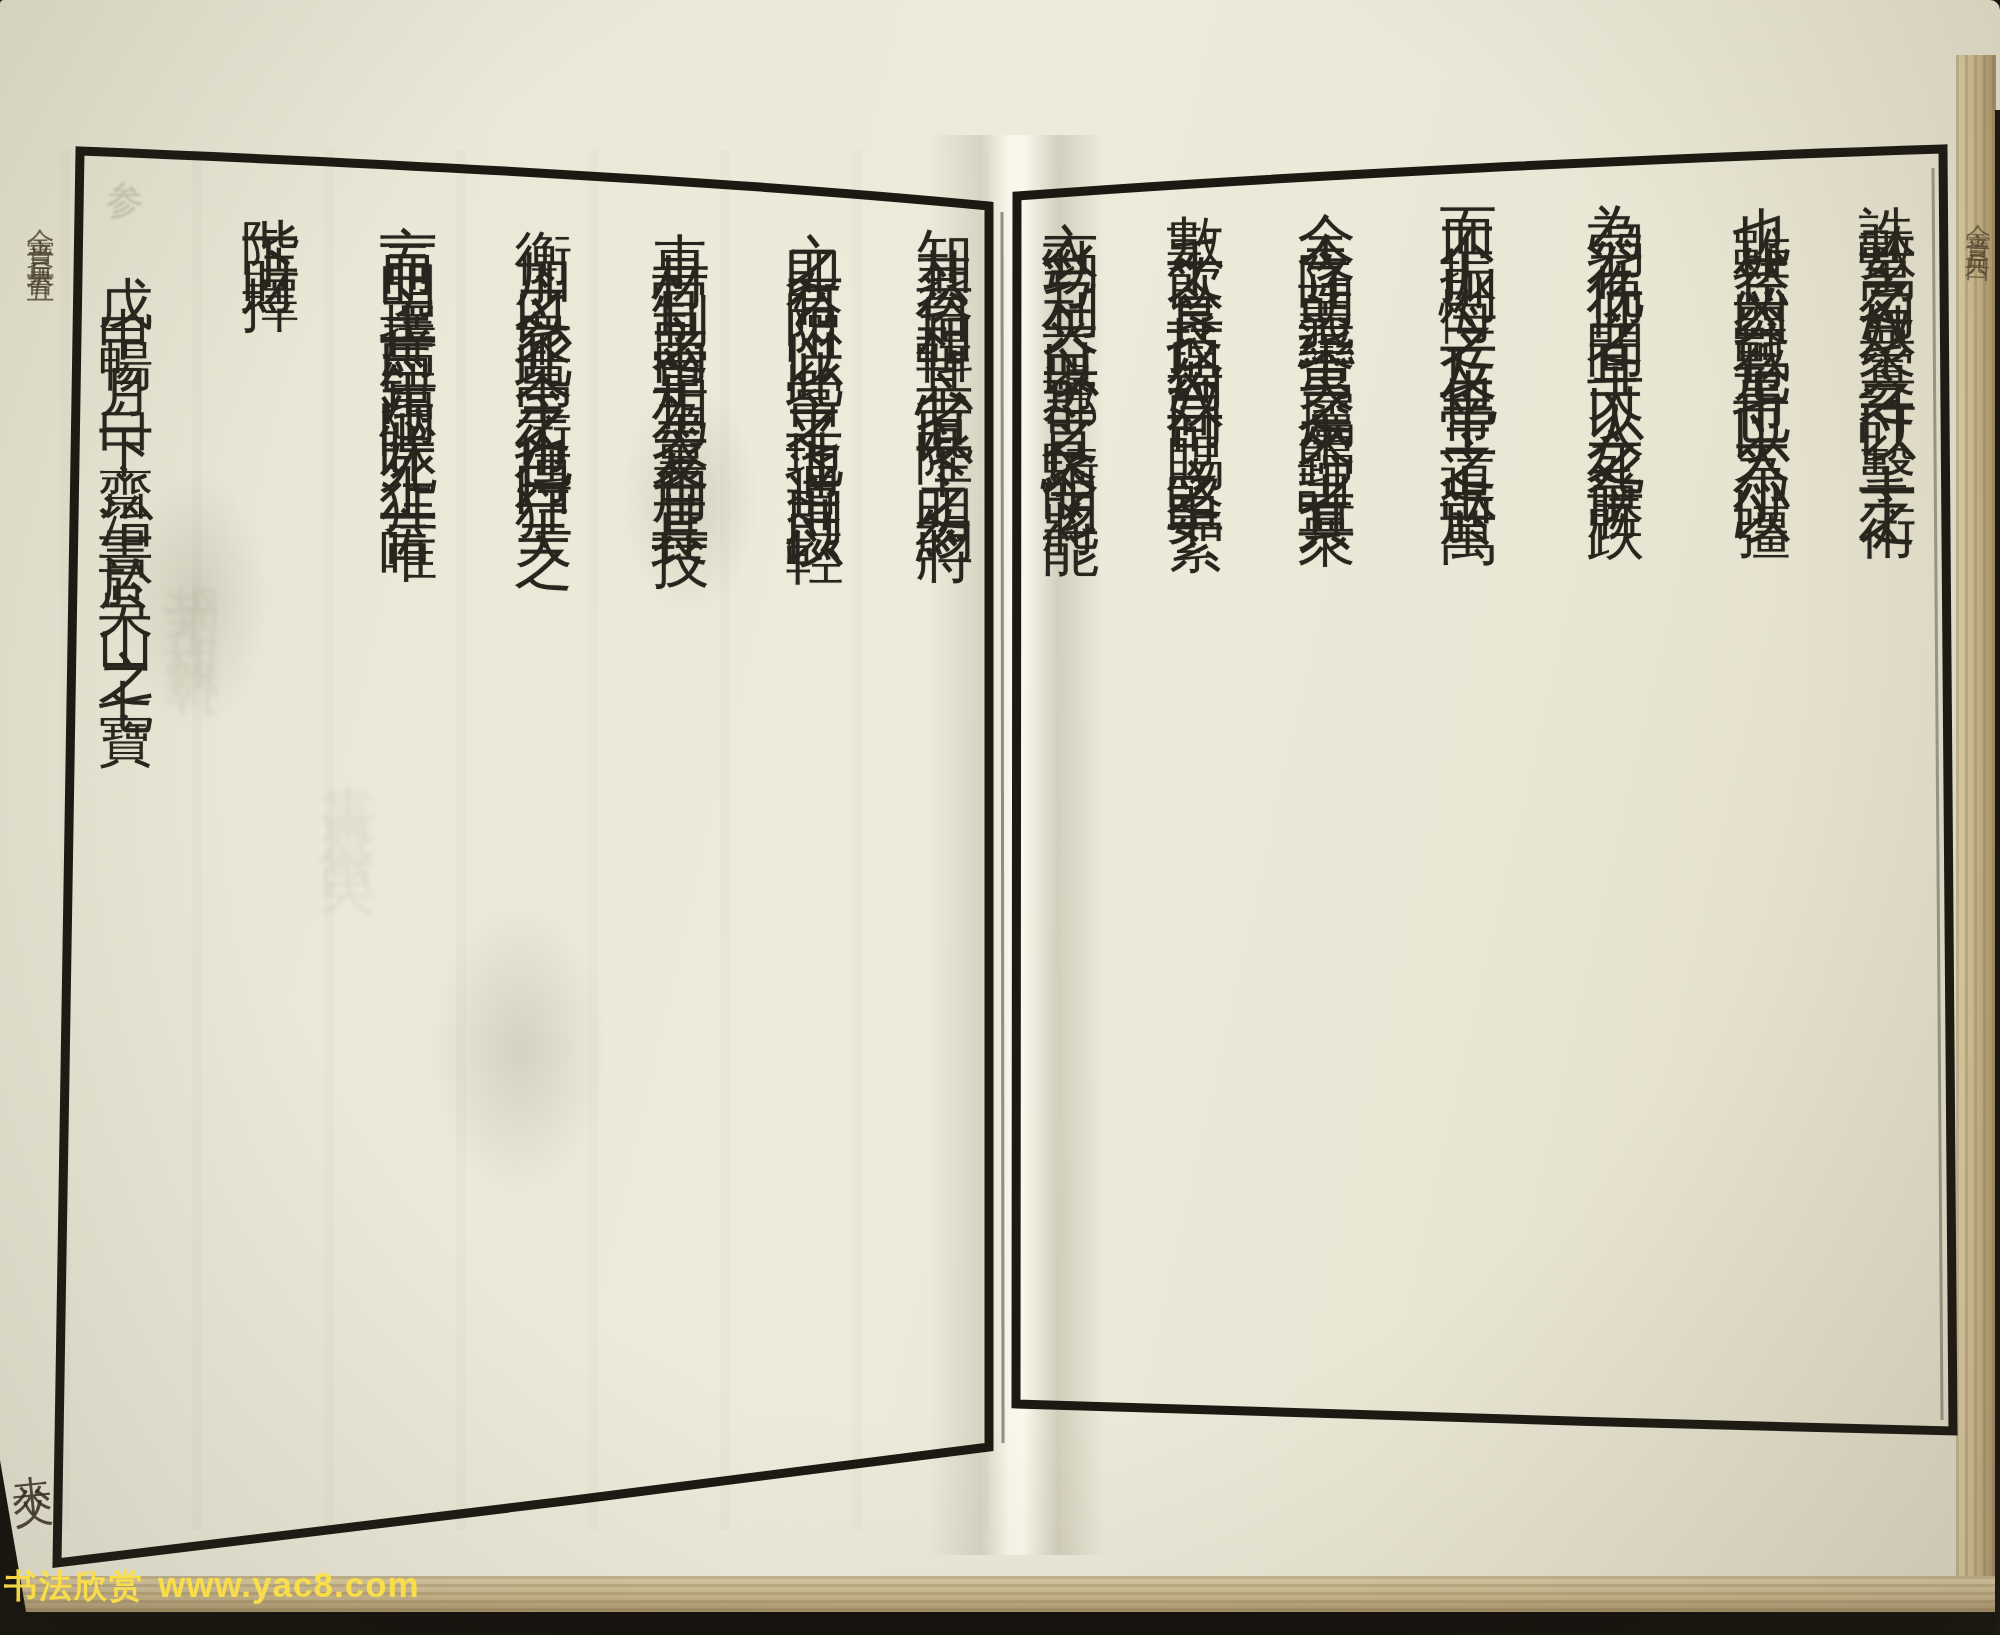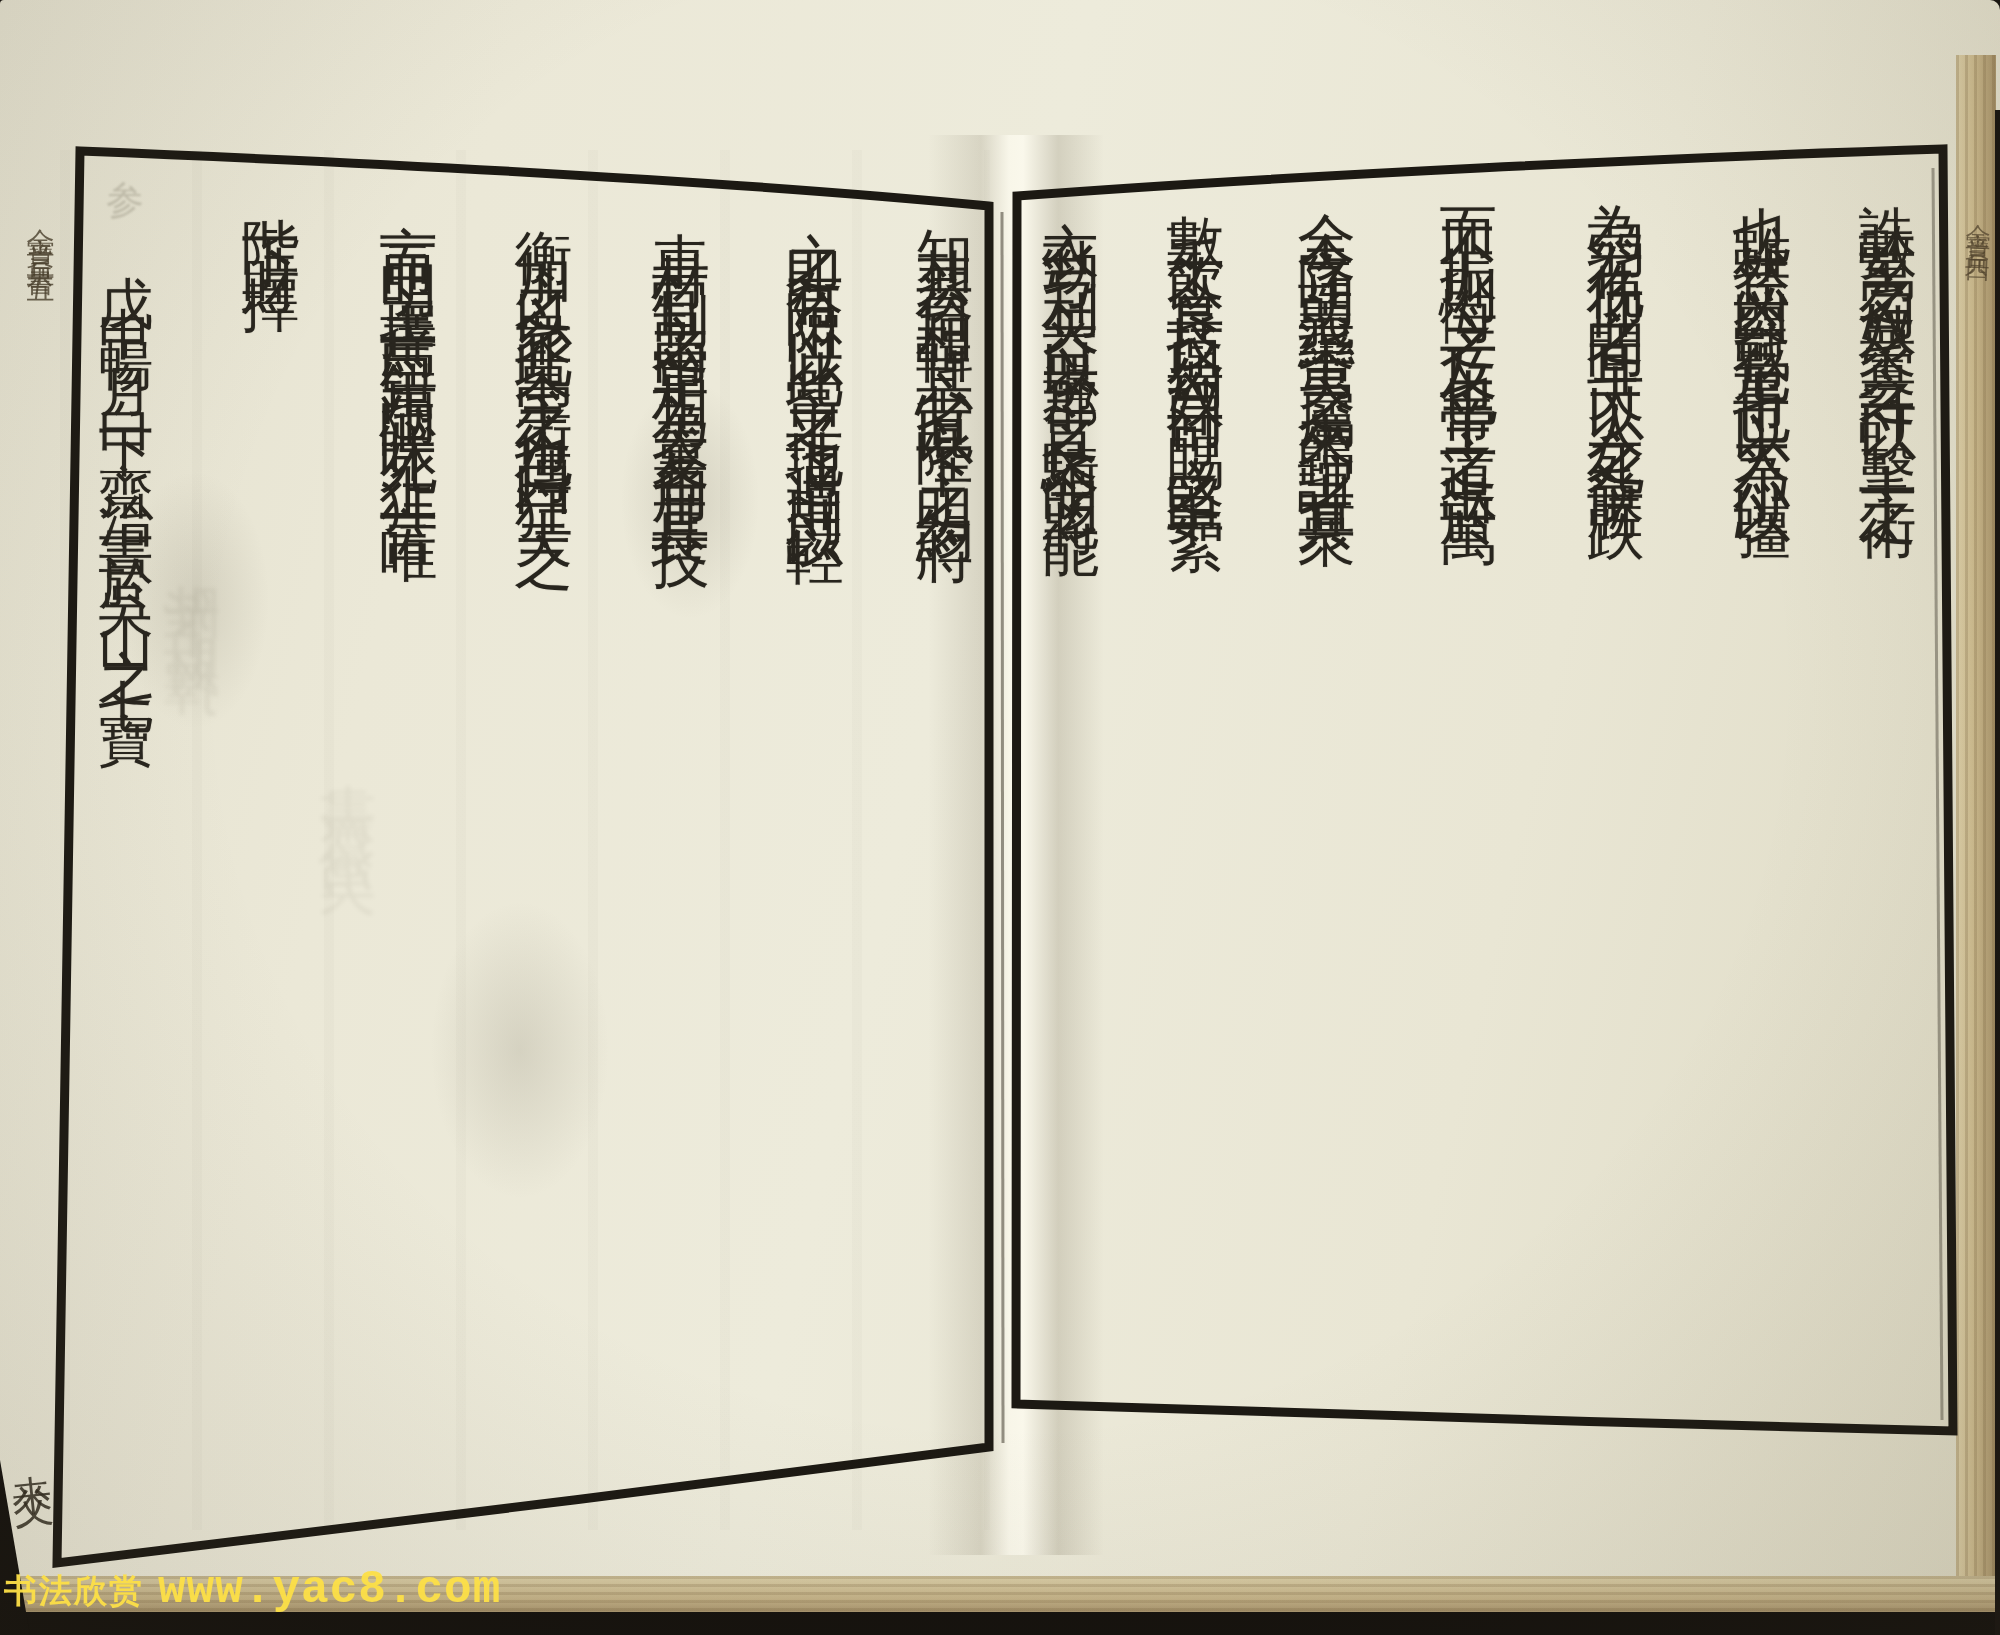--- a/index.html
+++ b/index.html
@@ -94,21 +94,21 @@
   }
   
   .watermark{
     position:absolute;left:4px;top:1564px;display:flex;align-items:baseline;gap:14px;
     z-index:30;opacity:.95;
   }
   .watermark .cn{
     font-family:"DejaVu Serif", serif;font-size:33px;font-weight:bold;letter-spacing:2px;
   }
   .watermark .url{
-    font-family:Liberation Mono, monospace;font-size:46px;font-weight:bold;letter-spacing:1px;
+    font-family:Liberation Sans, sans-serif;font-size:35px;font-weight:bold;letter-spacing:1px;
   }
   svg.frames{position:absolute;left:0;top:0;z-index:5;pointer-events:none;}
   .page-layer{position:absolute;inset:0;z-index:10;}
 </style>
 </head>
 <body>
 
 <div class="spread"></div>
 <div class="streaks"></div>
 <div class="gutter"></div>

